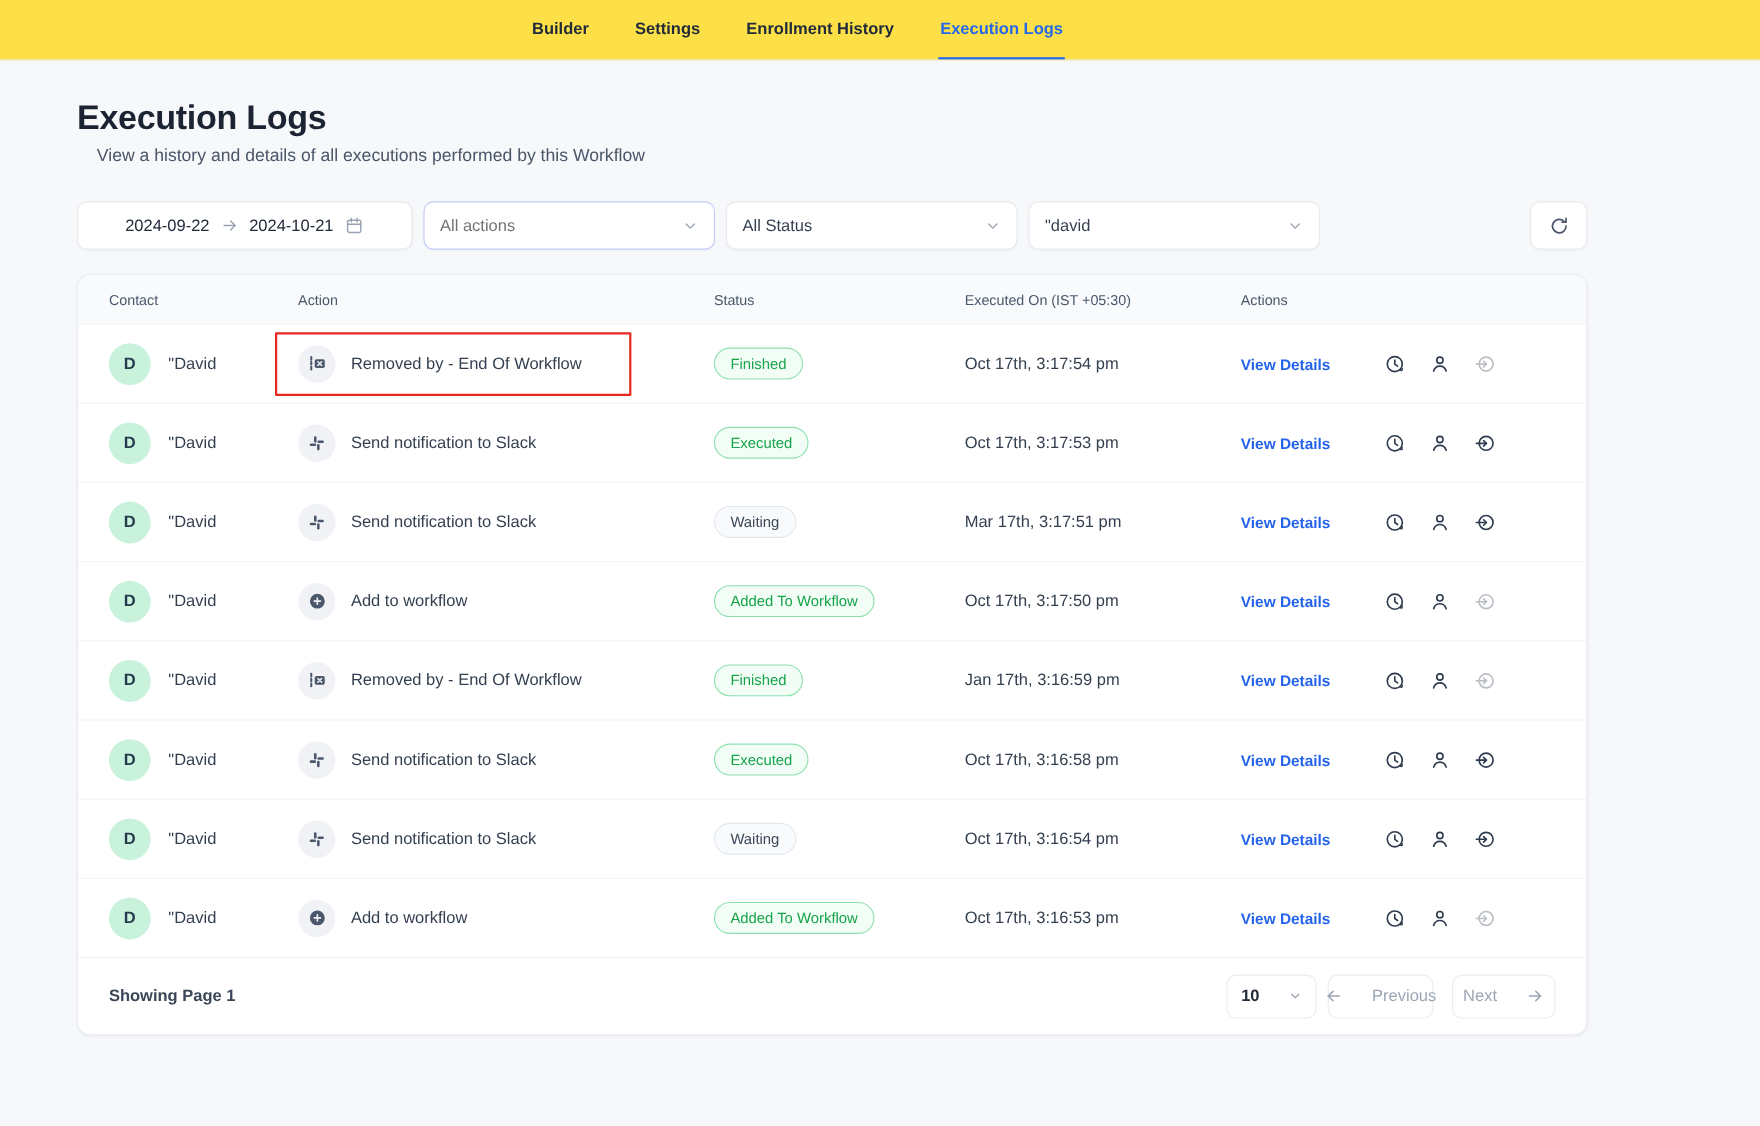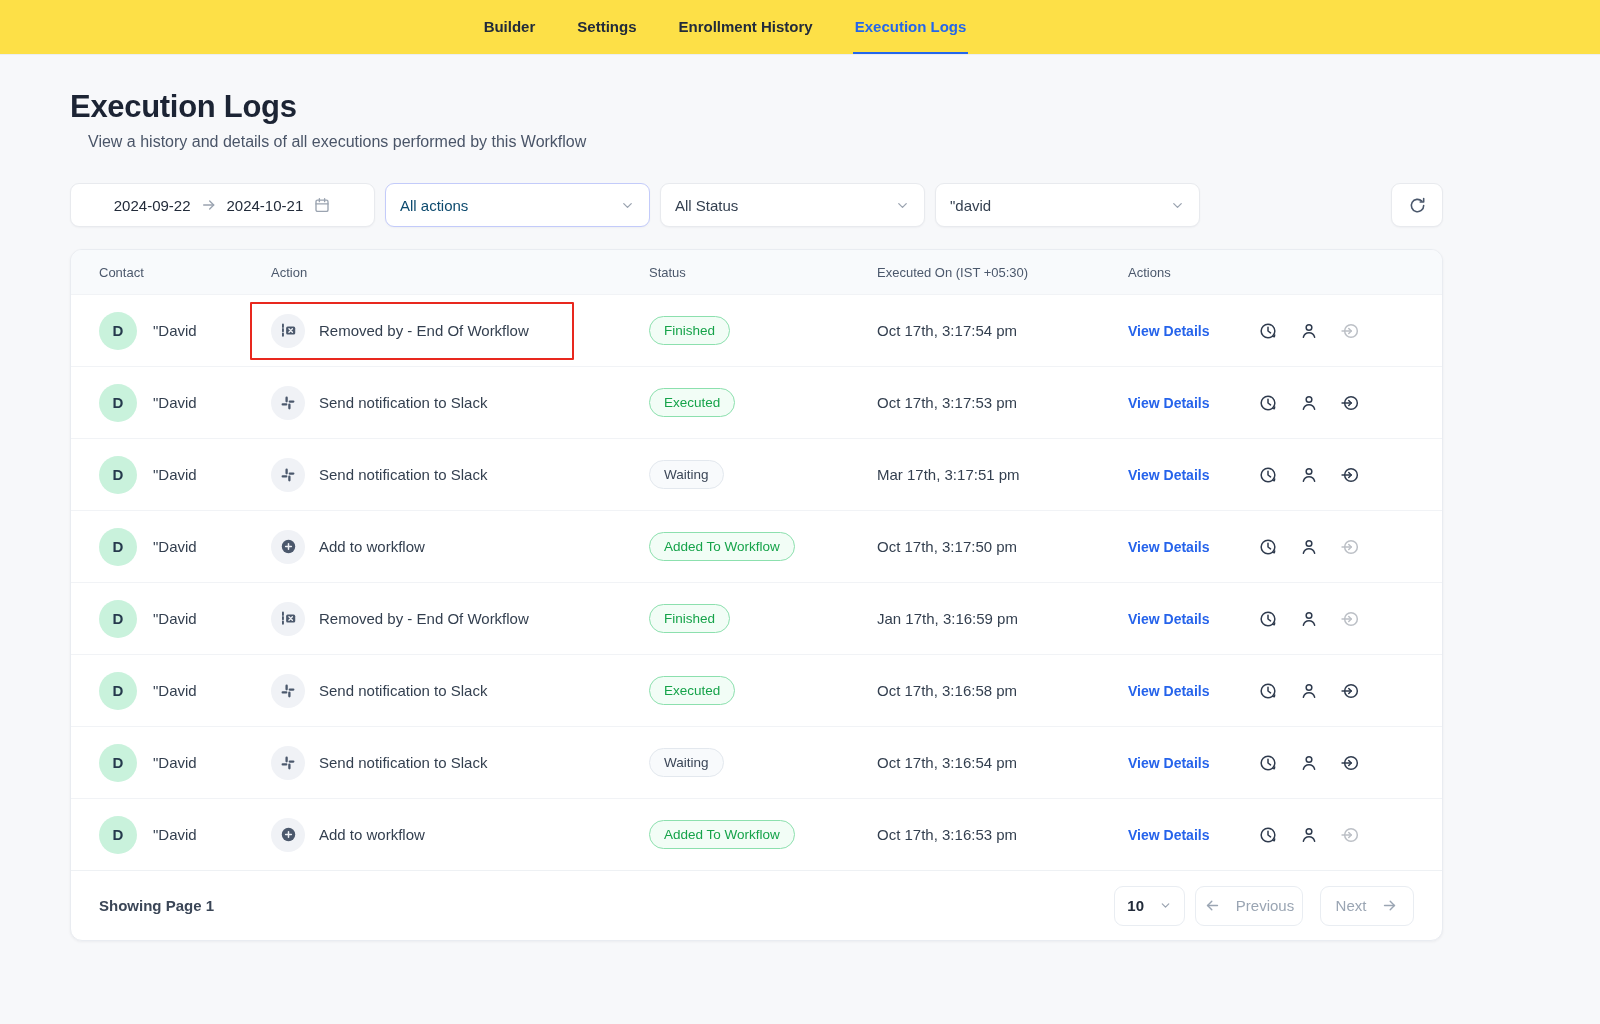--- a/index.html
+++ b/index.html
@@ -31,21 +31,21 @@
   .filters { display:flex; gap:10px; margin-top:32px; align-items:center; }
   .fbox {
     height:44px; background:#fff; border:1px solid #e8eaee; border-radius:9px;
     display:flex; align-items:center; font-size:15px; color:#1f2937;
     box-shadow:0 1px 2px rgba(16,24,40,.04); cursor:pointer;
   }
   .date-range { width:305px; padding:0 14px; gap:10px; justify-content:center; }
   .date-range .dt { font-weight:500; color:#222b3a; }
   .select { width:265px; padding:0 14px; justify-content:space-between; }
   .select.focused { border:1.5px solid #c3cbfa; }
-  .select .placeholder { color:#0c4a6e; }
+  .select .placeholder { color:#737373; }
   .select .value { color:#333f4f; }
   .refresh-btn {
     margin-left:auto; width:52px; height:44px; background:#fff;
     border:1px solid #e8eaee; border-radius:9px; display:flex;
     align-items:center; justify-content:center; cursor:pointer;
     box-shadow:0 1px 2px rgba(16,24,40,.04);
   }
 
   
   .card {
@@ -94,26 +94,26 @@
 
   
   .tfoot {
     height:70px; border-top:1px solid #eef1f4; display:flex;
     align-items:center; justify-content:space-between; padding:0 28px;
   }
   .showing { font-size:15px; font-weight:600; color:#3b4657; }
   .pager { display:flex; align-items:center; }
   .pg-btn {
     height:40px; background:#fff; border:1px solid #e9edf2; border-radius:9px;
-    display:flex; align-items:center; justify-content:center; gap:15px;
+    display:flex; align-items:center; justify-content:center; gap:26px;
     font-size:15px; cursor:pointer; font-family:inherit;
   }
   .page-size { padding:0 12px; font-weight:600; color:#222b3a; margin-right:10px; }
   .page-size .chev { color:#9aa3b0; }
-  .prev-btn { width:108px; margin-right:17px; color:#9aa5b3; font-weight:500; }
+  .prev-btn { width:96px; margin-right:17px; color:#9aa5b3; font-weight:500; }
   .next-btn { width:94px; color:#9aa5b3; font-weight:500; }
   svg { flex:none; }
 </style>
 </head>
 <body>
 
 <nav class="topbar">
   <div class="tab-list">
   <div class="tab">Builder</div>
 

